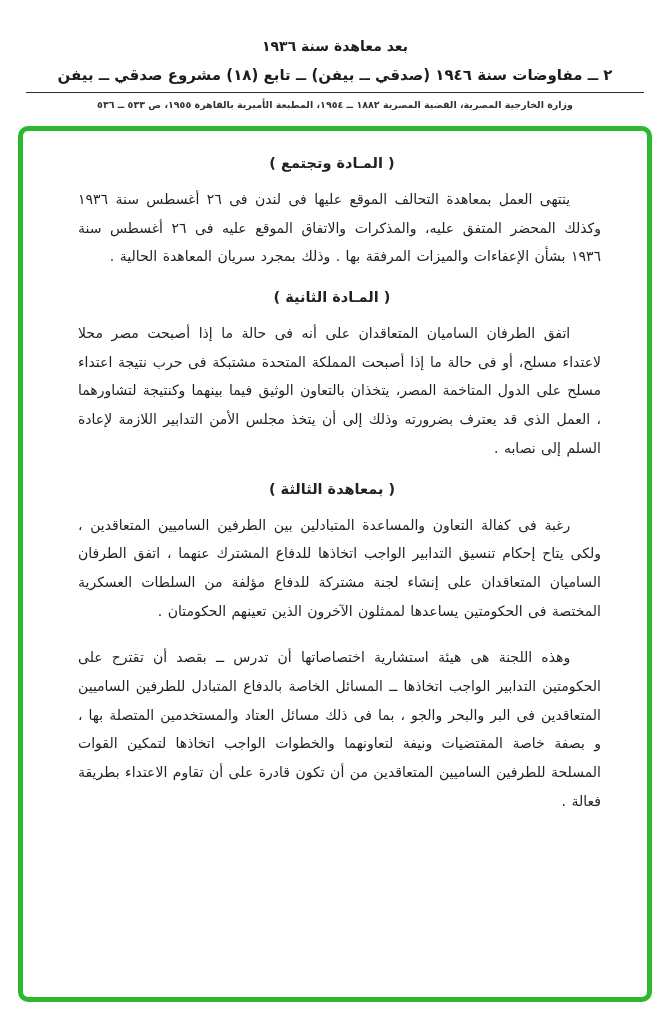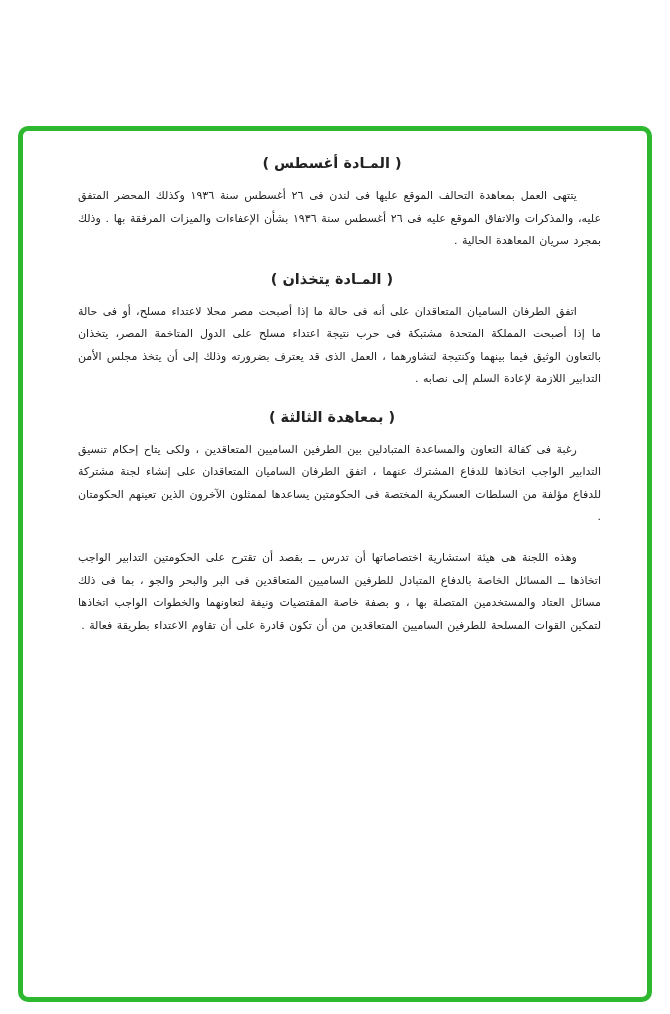--- a/index.html
+++ b/index.html
@@ -60,44 +60,49 @@
     text-align: center;
     font-size: 14.5px;
     font-weight: bold;
     margin: 22px 0 14px 0;
     color: #222;
   }
   .article-heading:first-child {
     margin-top: 4px;
   }
   .article p {
-    font-size: 11px;
+    font-size: 14px;
     line-height: 2.05;
     text-align: justify;
     text-indent: 2.2em;
     margin: 0 0 18px 15px;
     color: #1f1f1f;
     word-spacing: 1px;
   }
 </style>
 </head>
 <body>
 
 <div class="page">
 
+  <header class="doc-header">
+    <h1 class="doc-title">بعد معاهدة سنة ١٩٣٦</h1>
+    <h2 class="doc-subtitle">٢ ــ مفاوضات سنة ١٩٤٦ (صدقي ــ بيفن) ــ تابع (١٨) مشروع صدقي ــ بيفن</h2>
+    <div class="doc-source">وزارة الخارجية المصرية، القضية المصرية ١٨٨٢ ــ ١٩٥٤، المطبعة الأميرية بالقاهرة ١٩٥٥، ص ٥٣٣ ــ ٥٣٦</div>
+  </header>
 
   <div class="green-frame">
 
     <section class="article">
-      <div class="article-heading">( المـادة أغسطس )</div>
+      <div class="article-heading">( المـادة وتجتمع )</div>
       <p>يتتهى العمل بمعاهدة التحالف الموقع عليها فى لندن فى ٢٦ أغسطس سنة ١٩٣٦ وكذلك المحضر المتفق عليه، والمذكرات والاتفاق الموقع عليه فى ٢٦ أغسطس سنة ١٩٣٦ بشأن الإعفاءات والميزات المرفقة بها . وذلك بمجرد سريان المعاهدة الحالية .</p>
     </section>
 
     <section class="article">
-      <div class="article-heading">( المـادة يتخذان )</div>
+      <div class="article-heading">( المـادة الثانية )</div>
       <p>اتفق الطرفان الساميان المتعاقدان على أنه فى حالة ما إذا أصبحت مصر محلا لاعتداء مسلح، أو فى حالة ما إذا أصبحت المملكة المتحدة مشتبكة فى حرب نتيجة اعتداء مسلح على الدول المتاخمة المصر، يتخذان بالتعاون الوثيق فيما بينهما وكنتيجة لتشاورهما ، العمل الذى قد يعترف بضرورته وذلك إلى أن يتخذ مجلس الأمن التدابير اللازمة لإعادة السلم إلى نصابه .</p>
     </section>
 
     <section class="article">
       <div class="article-heading">( بمعاهدة الثالثة )</div>
       <p>رغبة فى كفالة التعاون والمساعدة المتبادلين بين الطرفين الساميين المتعاقدين ، ولكى يتاح إحكام تنسيق التدابير الواجب اتخاذها للدفاع المشترك عنهما ، اتفق الطرفان الساميان المتعاقدان على إنشاء لجنة مشتركة للدفاع مؤلفة من السلطات العسكرية المختصة فى الحكومتين يساعدها لممثلون الآخرون الذين تعينهم الحكومتان .</p>
       <p>وهذه اللجنة هى هيئة استشارية اختصاصاتها أن تدرس ــ بقصد أن تقترح على الحكومتين التدابير الواجب اتخاذها ــ المسائل الخاصة بالدفاع المتبادل للطرفين الساميين المتعاقدين فى البر والبحر والجو ، بما فى ذلك مسائل العتاد والمستخدمين المتصلة بها ، و بصفة خاصة المقتضيات ونيفة لتعاونهما والخطوات الواجب اتخاذها لتمكين القوات المسلحة للطرفين الساميين المتعاقدين من أن تكون قادرة على أن تقاوم الاعتداء بطريقة فعالة .</p>
     </section>
 
   </div>

